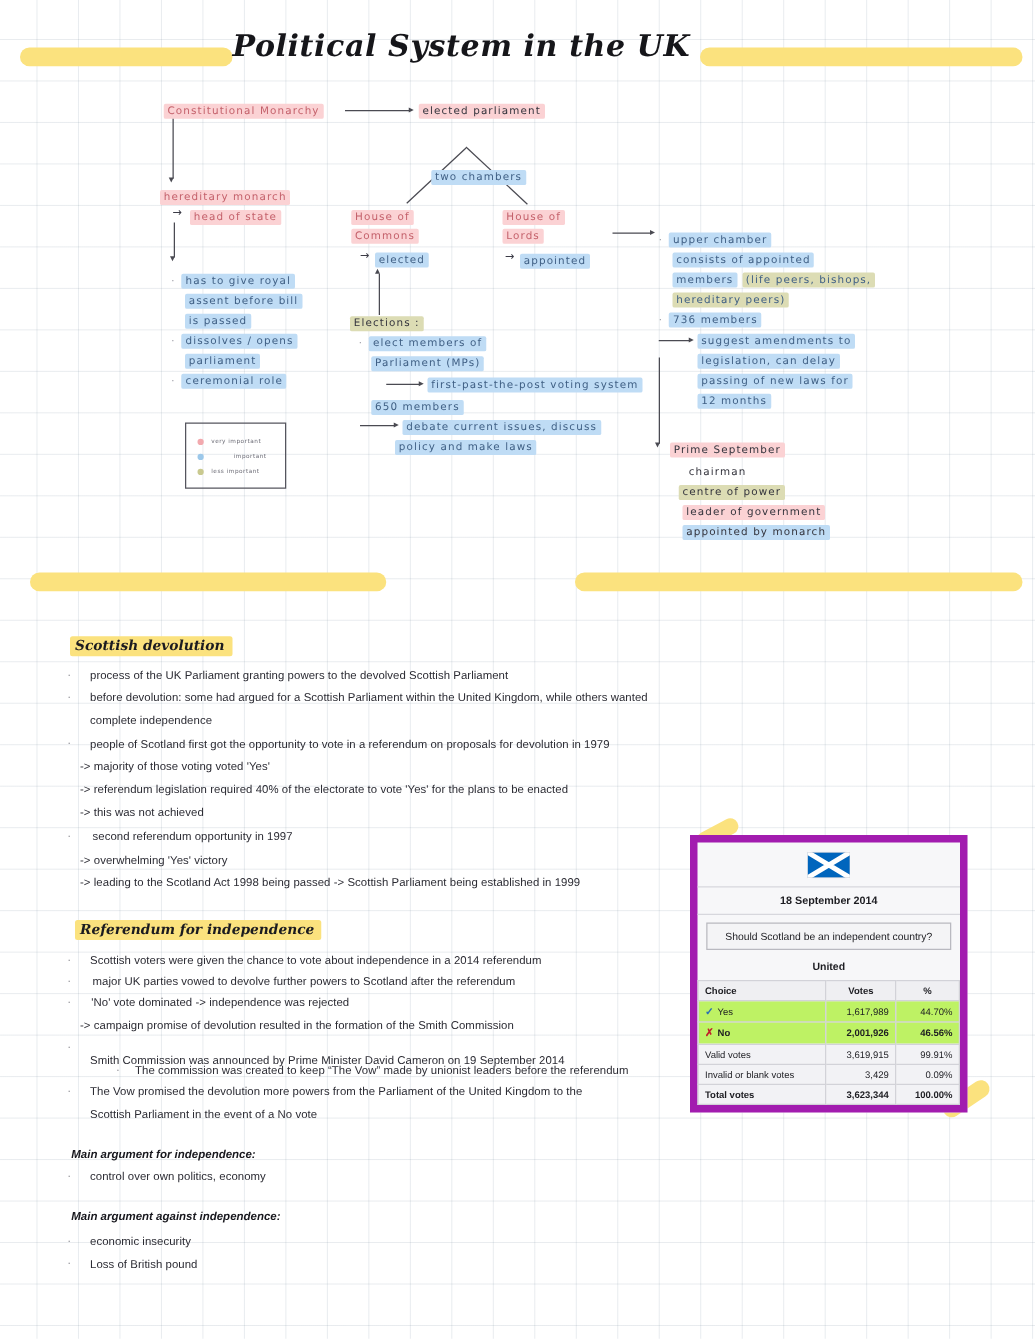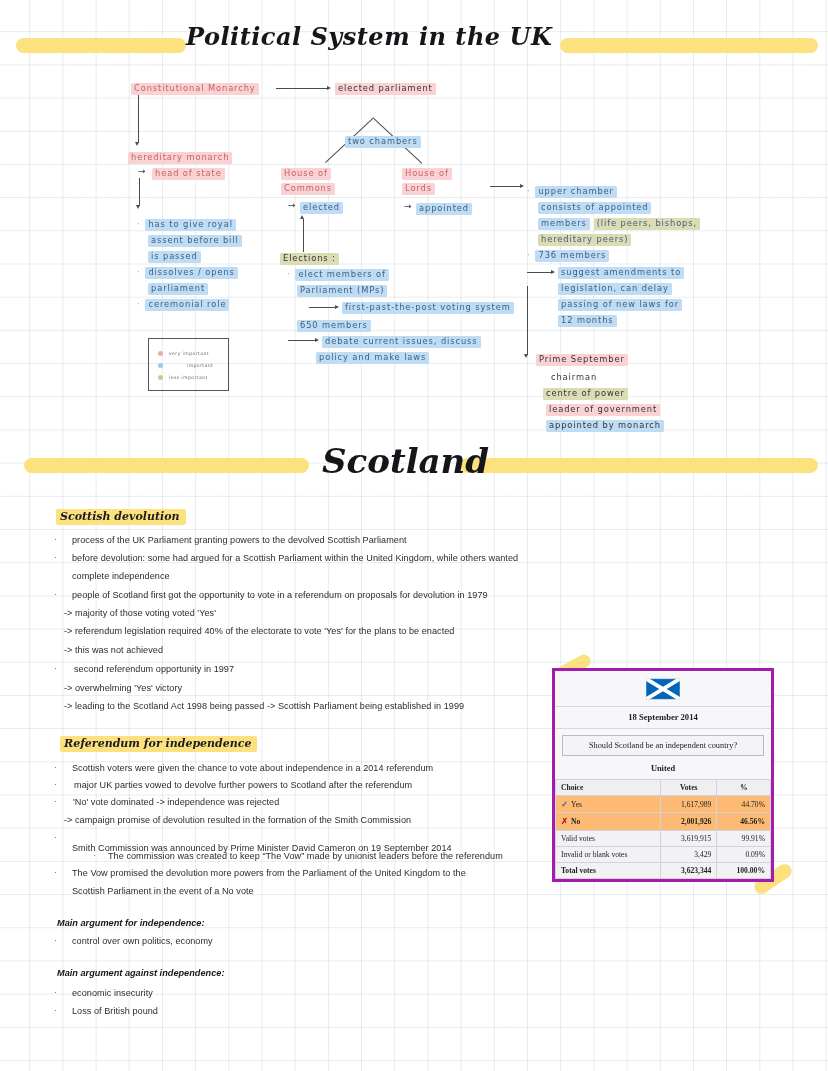--- a/index.html
+++ b/index.html
@@ -108,22 +108,22 @@
     font-family:"DejaVu Serif", serif;
     font-style:italic;font-weight:700;
     font-size:11px;color:#1b1b20;white-space:nowrap;
     padding:1px 6px 2px 4px;border-radius:2px;
     background:#fbe27e;
   }
 
   
   #results-box{
     position:absolute;left:552px;top:668px;width:222px;
-    background:#f7f7f9;border:3px solid #a21caf;
-    font-family:Liberation Serif, serif;
+    background:#f7f7f9;border:6px solid #a21caf;
+    font-family:Liberation Sans, sans-serif;
     box-sizing:border-box;
   }
   #flag-cell{padding:7px 0 6px 0;text-align:center;border-bottom:1px solid #d7d7dd;}
   .flag{width:34px;height:22px;display:inline-block;vertical-align:middle;}
   #date-cell{
     text-align:center;font-size:8.6px;font-weight:700;color:#1d1d22;
     padding:5px 0 6px 0;border-bottom:1px solid #d7d7dd;
   }
   #question-wrap{padding:6px 7px 7px 7px;}
   #question-cell{
@@ -133,21 +133,21 @@
   }
   #results-title{
     text-align:center;font-size:8.4px;font-weight:700;color:#1d1d22;
     padding:1px 0 6px 0;
   }
   table#rtable{width:100%;border-collapse:collapse;margin:0;}
   #rtable th,#rtable td{
     border:1px solid #d2d2d8;
     font-size:7.6px;color:#1d1d22;
     padding:3.1px 5px;
-    background:#fdba74;
+    background:#bef264;
   }
   #rtable thead th{background:#efeff2;font-weight:700;text-align:center;}
   #rtable thead th.c1{text-align:left;}
   #rtable td.c1{text-align:left;white-space:nowrap;}
   #rtable td.c2,#rtable td.c3{text-align:right;}
   #rtable tr.alt td{background:#f2f2f5;}
   #rtable td.b{font-weight:700;}
   .tick{color:#2a6fb5;font-weight:700;font-size:8.4px;margin-right:3px;}
   .cross{color:#c0202a;font-weight:700;font-size:8.4px;margin-right:3px;}
 
@@ -323,21 +323,20 @@
   </div>
   <div class="abs hand t-dark" style="left:548px;top:372px;">
     <div style="margin-bottom:4.5px;"><span class="hl">chairman</span></div>
     <div style="margin-left:-5px;margin-bottom:4.5px;"><span class="hl hl-olive">centre   of   power</span></div>
     <div style="margin-left:-2px;margin-bottom:4.5px;"><span class="hl hl-pink">leader  of  government</span></div>
     <div style="margin-left:-2px;"><span class="hl hl-blue">appointed  by  monarch</span></div>
   </div>
 
   <div class="marker" style="left:24px;top:458px;width:285px;"></div>
   <div class="marker" style="left:460px;top:458px;width:358px;"></div>
-  <div class="script abs" style="left:322px;top:441px;font-size:34px;">Scotland</div>
 
   <div class="notes">
 
     <div class="sub-head" style="left:56px;top:509px;">Scottish devolution</div>
 
     <div class="note-bullet" style="left:54px;top:535px;">·</div>
     <div class="note-line" style="left:72px;top:535px;">process of the UK Parliament granting powers to the devolved Scottish Parliament</div>
 
     <div class="note-bullet" style="left:54px;top:553px;">·</div>
     <div class="note-line" style="left:72px;top:553px;">before devolution: some had argued for a Scottish Parliament within the United Kingdom, while others wanted</div>

